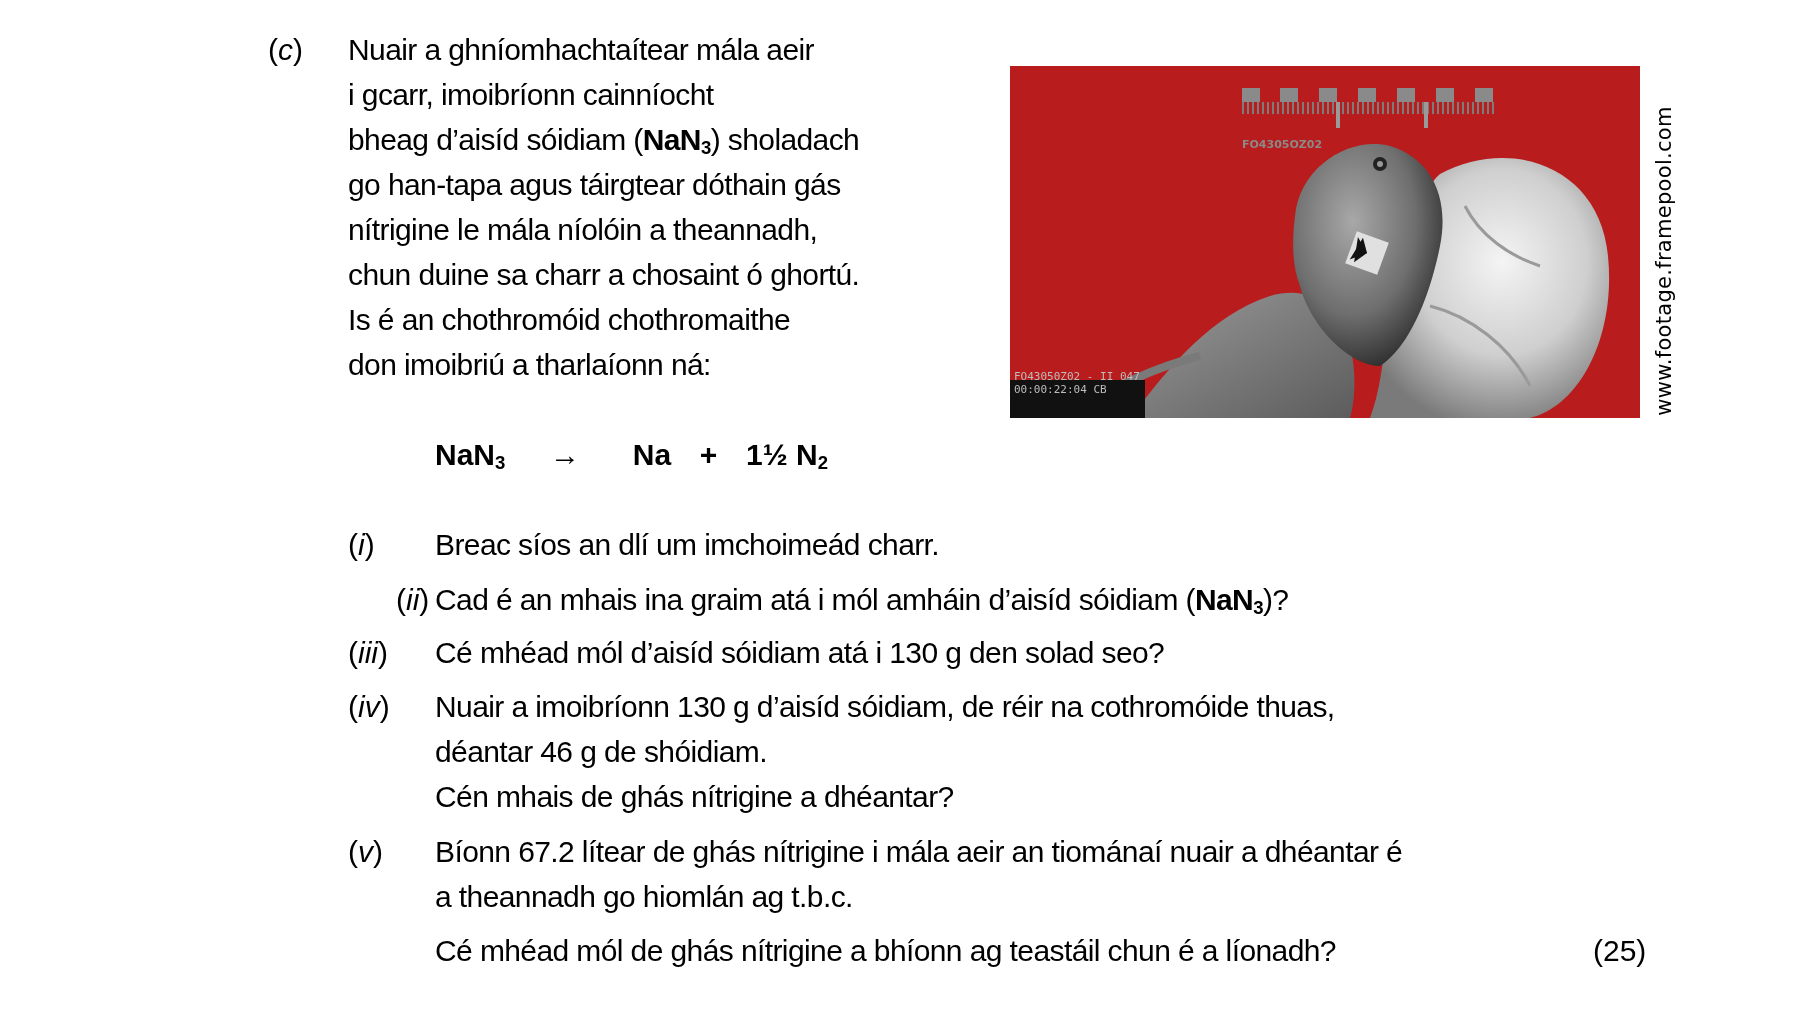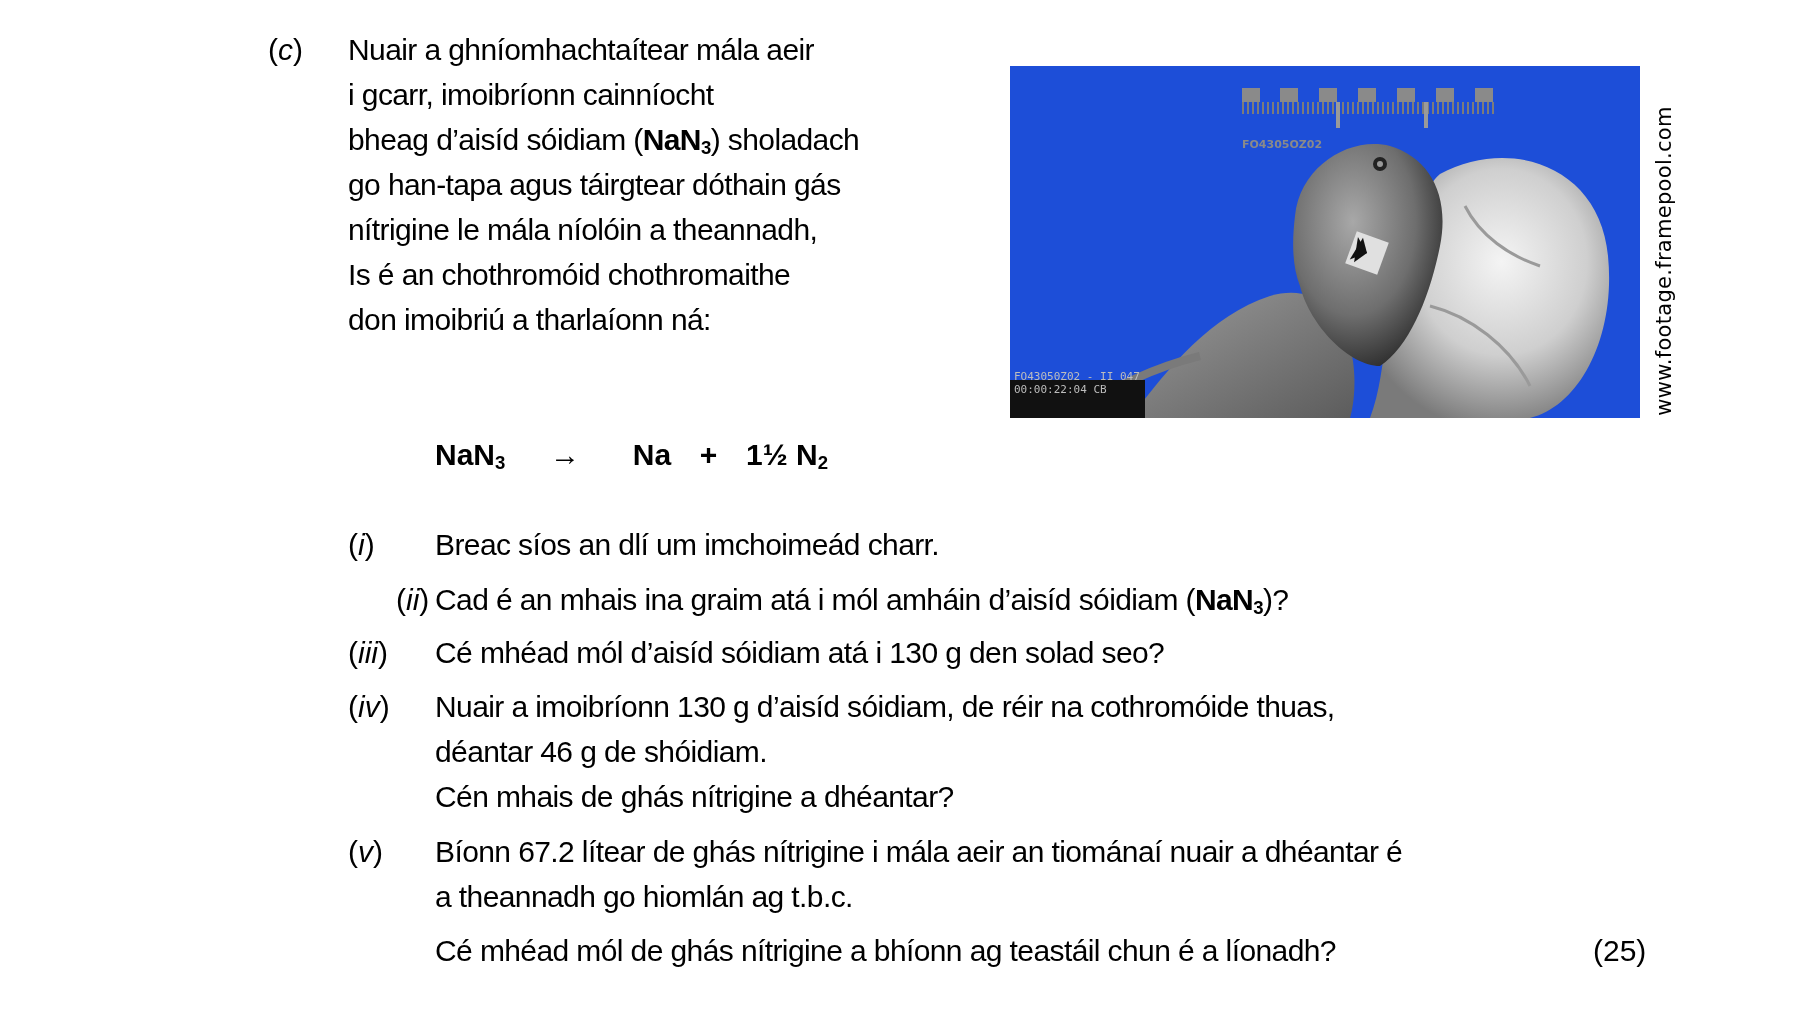--- a/index.html
+++ b/index.html
@@ -13,21 +13,21 @@
   .b { font-weight: bold; }
   sub { font-size: 0.62em; vertical-align: -0.22em; line-height: 0; }
   i { font-style: italic; }
   .equation { position: absolute; left: 435px; top: 432px; font-size: 30px; line-height: 45px; font-weight: bold; white-space: nowrap; }
   .equation .gap { display: inline-block; }
   .q-label { position: absolute; left: 348px; font-size: 30px; line-height: 45px; }
   .q-text { position: absolute; left: 435px; font-size: 30px; line-height: 45px; white-space: nowrap; letter-spacing: -0.6px; }
   .marks { position: absolute; left: 1593px; top: 928px; font-size: 30px; line-height: 45px; }
   .photo {
     position: absolute; left: 1010px; top: 66px; width: 630px; height: 352px;
-    background: #1d4ed8; overflow: hidden;
+    background: #b91c1c; overflow: hidden;
   }
   .watermark {
     position: absolute; left: 1648px; top: 108px; width: 32px; height: 305px;
   }
   .watermark span {
     position: absolute; left: 50%; top: 50%;
     transform: translate(-50%, -50%) rotate(-90deg);
     font-size: 21px; white-space: nowrap; font-family: "DejaVu Sans", sans-serif; letter-spacing: 0.3px;
   }
   .osd { position: absolute; font-family: "DejaVu Sans Mono", monospace; color: #bdbdbd; font-size: 11px; line-height: 13px; }
@@ -38,20 +38,21 @@
 <div class="part-label">
   <span>(</span><i>c</i><span>)</span>
 </div>
 
 <div class="intro">
   <div class="line">Nuair a ghníomhachtaítear mála aeir</div>
   <div class="line">i gcarr, imoibríonn cainníocht</div>
   <div class="line"><span>bheag d’aisíd sóidiam (</span><span class="b"><span>NaN</span><sub>3</sub></span><span>) sholadach</span></div>
   <div class="line">go han-tapa agus táirgtear dóthain gás</div>
   <div class="line">nítrigine le mála níolóin a theannadh,</div>
+  <div class="line">chun duine sa charr a chosaint ó ghortú.</div>
   <div class="line">Is é an chothromóid chothromaithe</div>
   <div class="line">don imoibriú a tharlaíonn ná:</div>
 </div>
 
 <div class="photo">
   <svg width="630" height="352" viewBox="0 0 630 352">
     <defs>
       <radialGradient id="helm" cx="40%" cy="35%" r="70%">
         <stop offset="0%" stop-color="#a8a8a8"></stop>
         <stop offset="60%" stop-color="#6e6e6e"></stop>

